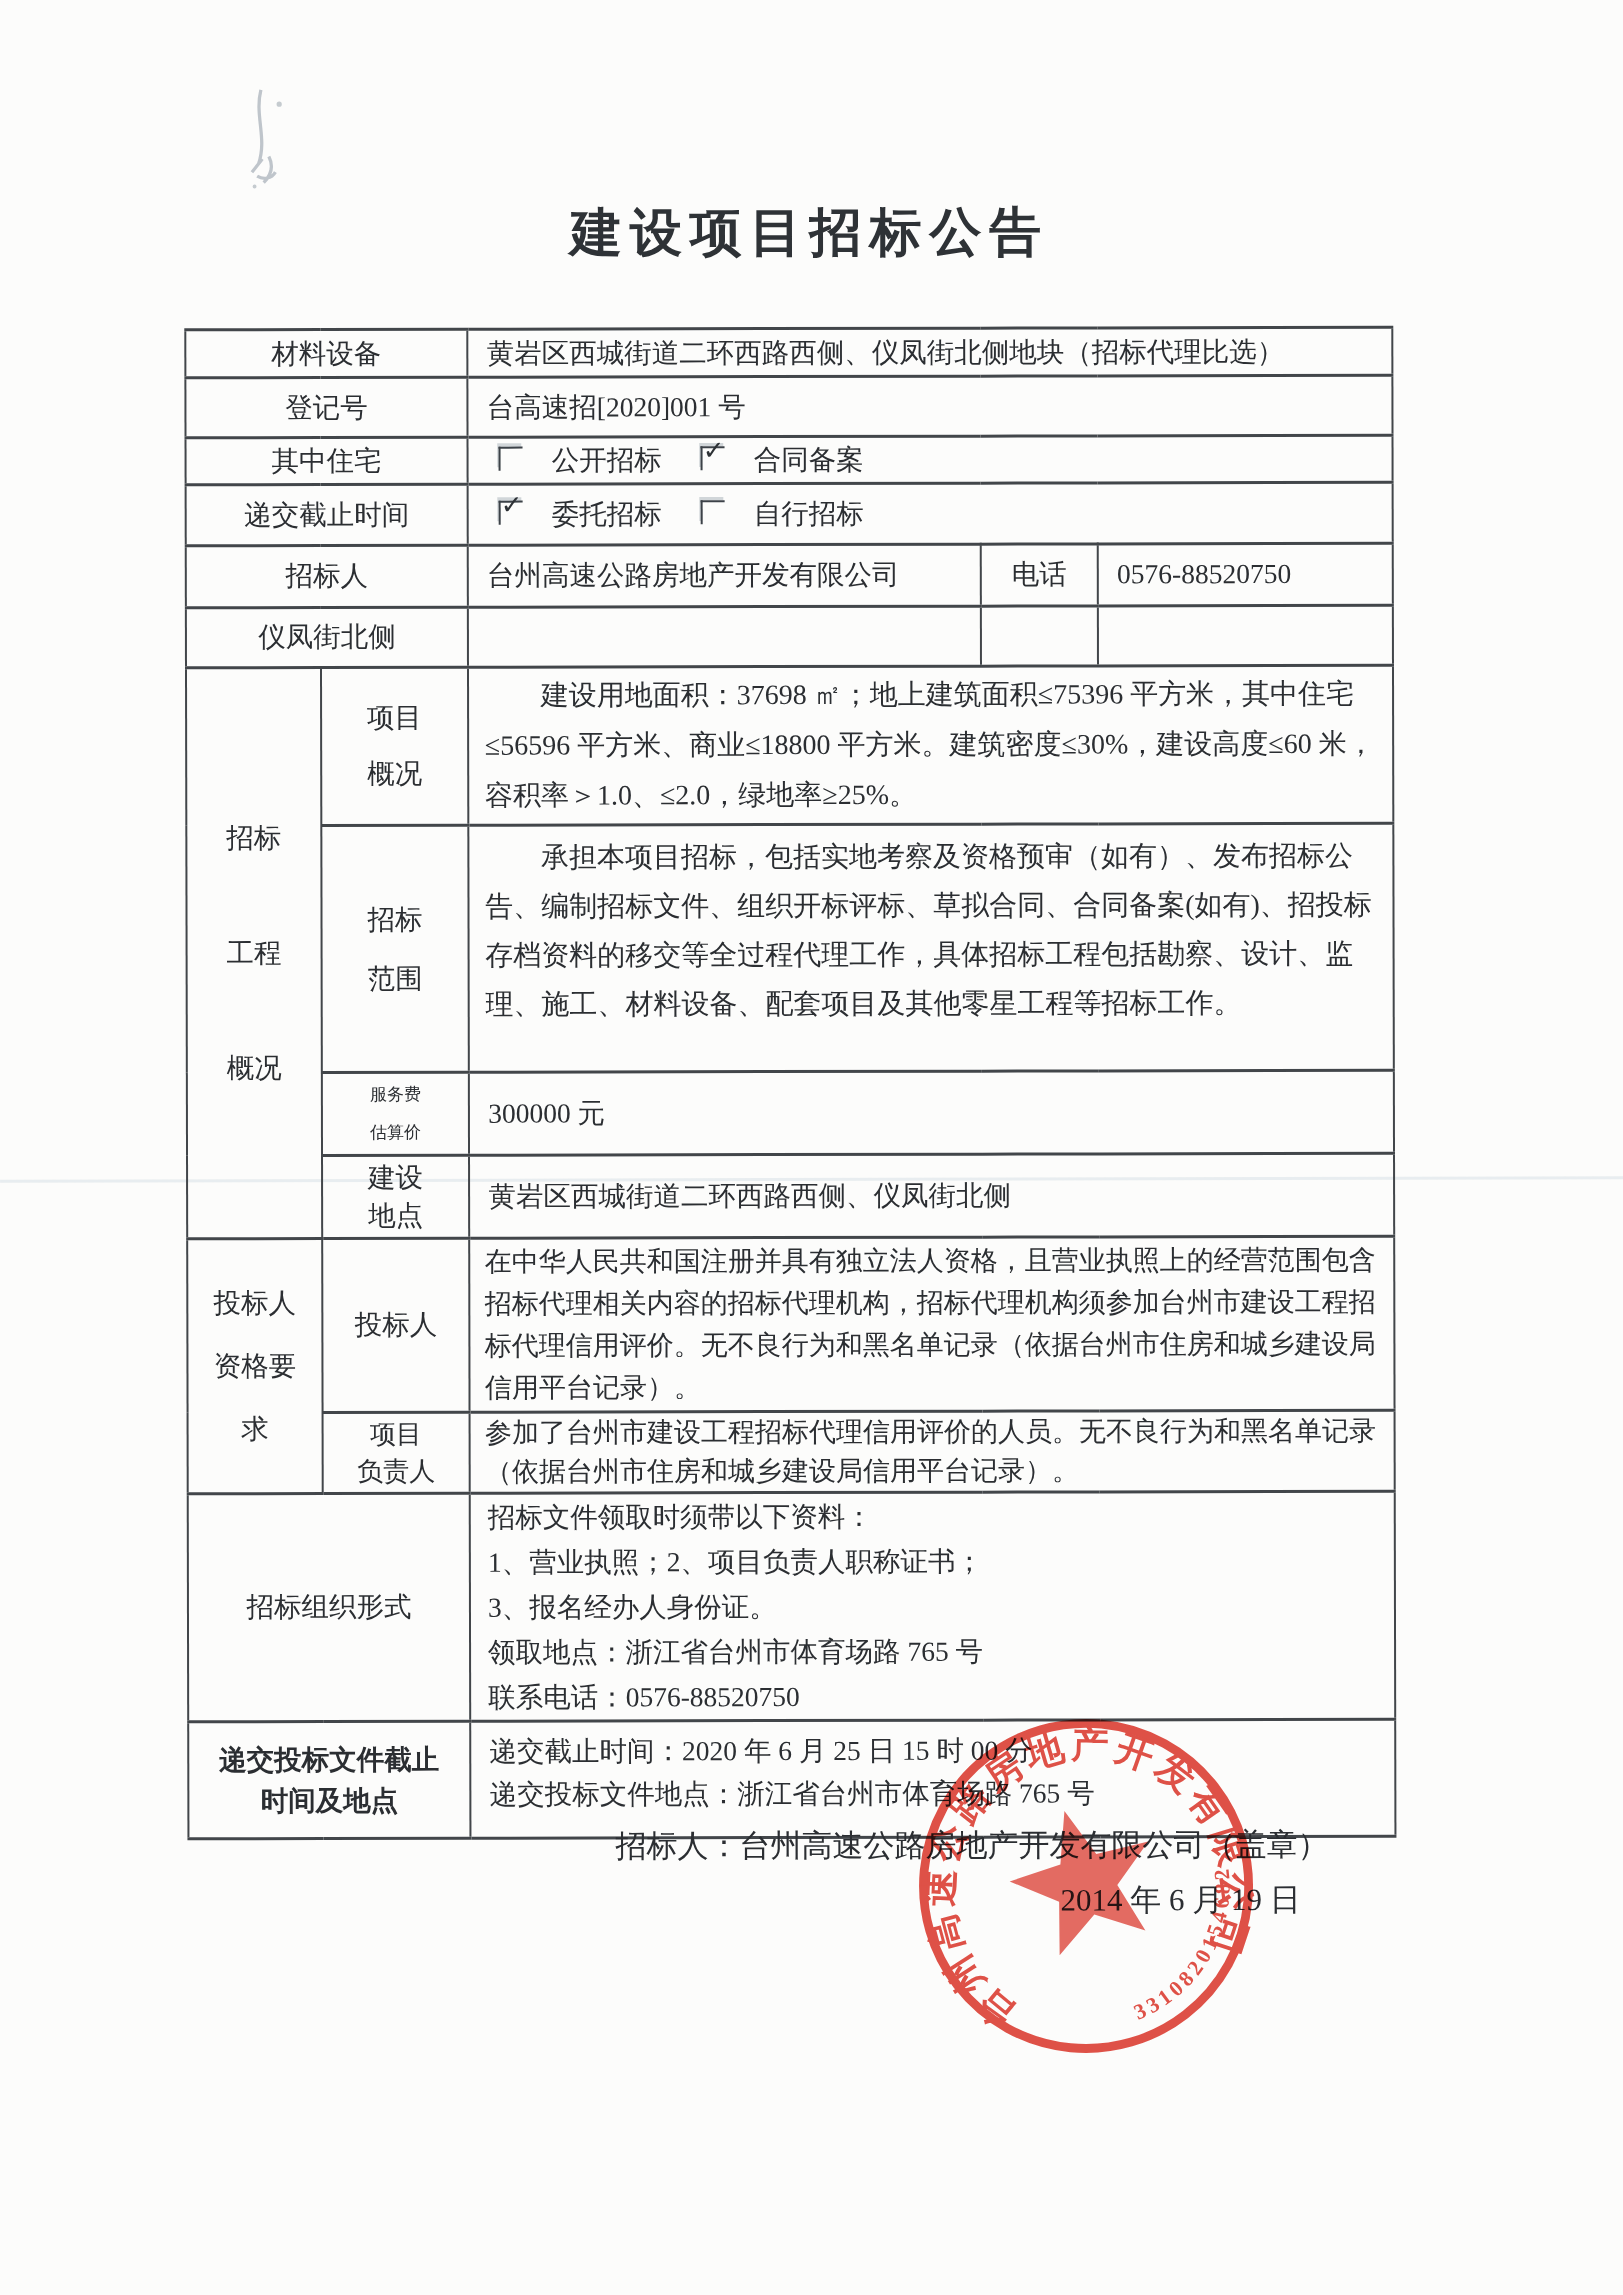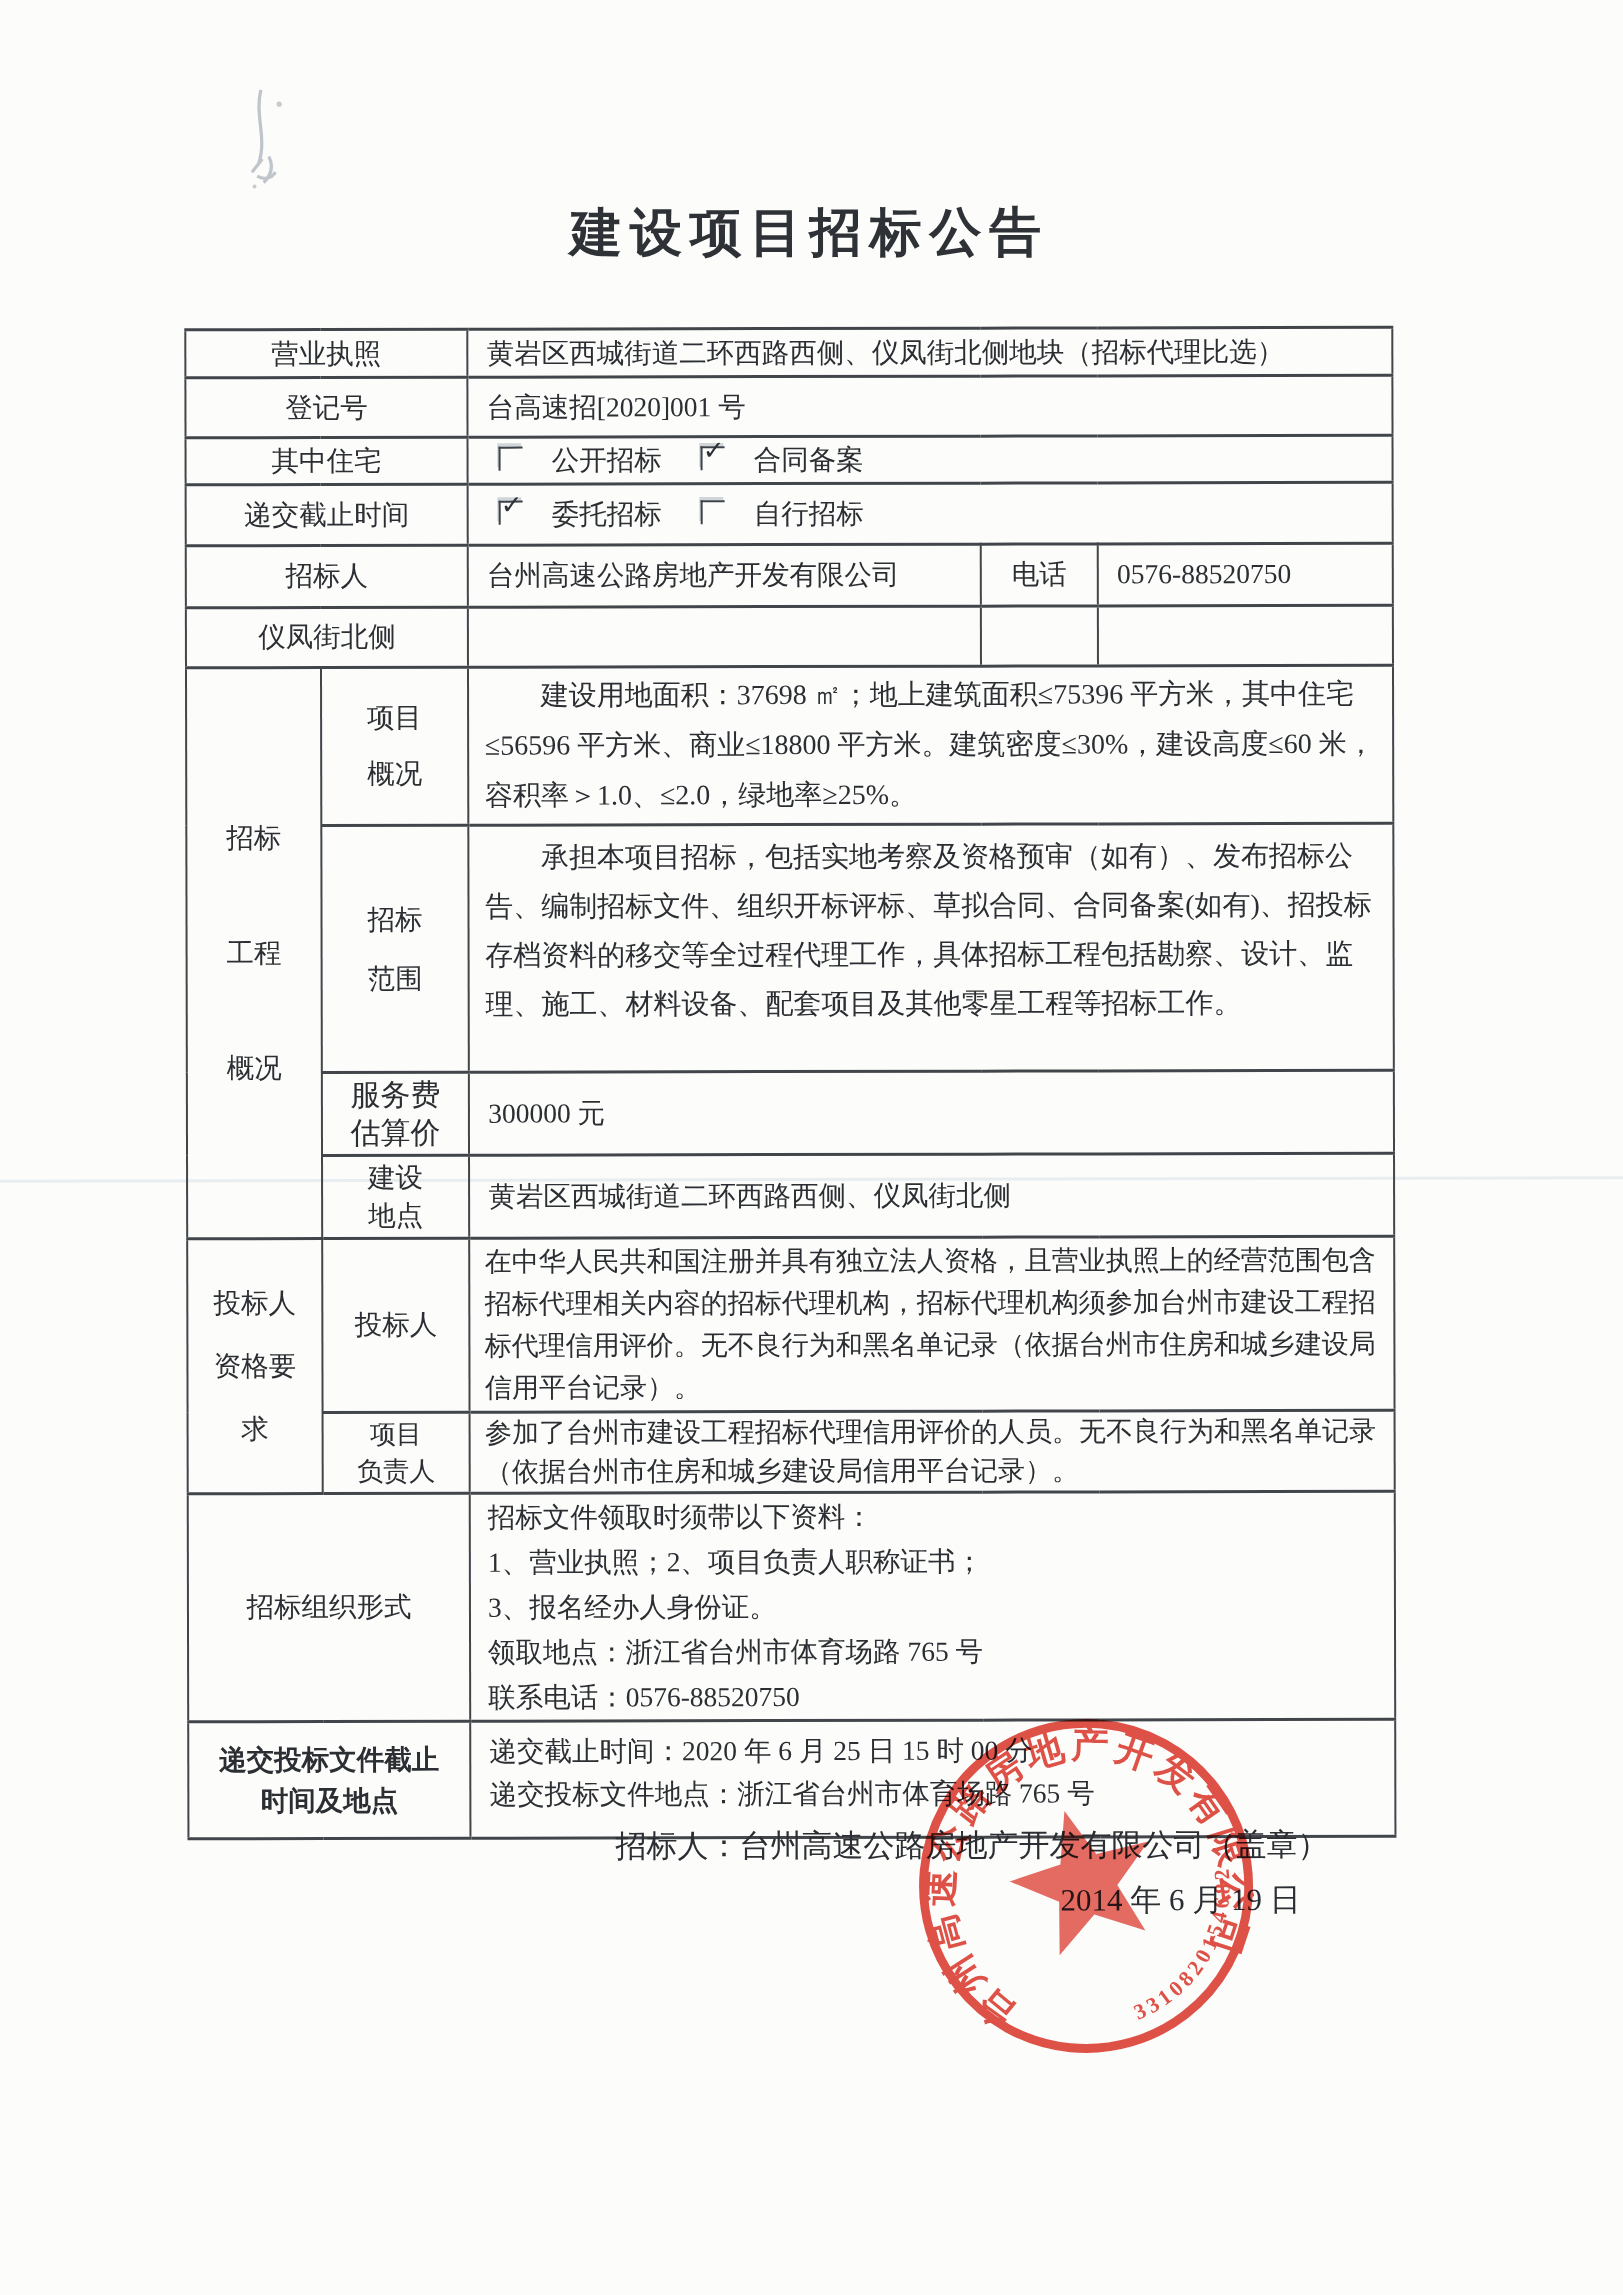--- a/index.html
+++ b/index.html
@@ -92,21 +92,21 @@
     <colgroup>
       <col style="width:135px">
         <col style="width:147px">
         <col style="width:513px">
         <col style="width:117px">
         <col style="width:295px">
     </colgroup>
 
     <tbody>
         <tr style="height:48px">
-      <td class="lbl" colspan="2">营业执照</td>
+      <td class="lbl" colspan="2">材料设备</td>
       <td class="val" colspan="3">黄岩区西城街道二环西路西侧、仪凤街北侧地块（招标代理比选）</td>
     </tr>
 
     <tr style="height:60px">
       <td class="lbl" colspan="2">登记号</td>
       <td class="val" colspan="3">台高速招[2020]001 号</td>
     </tr>
 
     <tr style="height:45px">
       <td class="lbl" colspan="2">其中住宅</td>
@@ -159,21 +159,21 @@
       <td class="val para indent" colspan="3" style="line-height:50px;padding:2.6px 11.8px 2.6px 15.7px;font-size:28px;">建设用地面积：37698 ㎡；地上建筑面积≤75396 平方米，其中住宅≤56596 平方米、商业≤18800 平方米。建筑密度≤30%，建设高度≤60 米，容积率＞1.0、≤2.0，绿地率≥25%。</td>
     </tr>
 
     <tr style="height:247px">
       <td class="lbl" style="line-height:59px;">招标
 范围</td>
       <td class="val para indent" colspan="3" style="line-height:49px;padding:6.5px 11.8px 6.5px 15.7px;font-size:28px;vertical-align:top;">承担本项目招标，包括实地考察及资格预审（如有）、发布招标公告、编制招标文件、组织开标评标、草拟合同、合同备案(如有)、招投标存档资料的移交等全过程代理工作，具体招标工程包括勘察、设计、监理、施工、材料设备、配套项目及其他零星工程等招标工作。</td>
     </tr>
 
     <tr style="height:83px">
-      <td class="lbl" style="line-height:38px;font-size:30px;">服务费
+      <td class="lbl" style="line-height:38px;font-size:17px;">服务费
 估算价</td>
       <td class="val" colspan="3">300000 元</td>
     </tr>
 
     <tr style="height:83px">
       <td class="lbl" style="line-height:38px;">建设
 地点</td>
       <td class="val" colspan="3">黄岩区西城街道二环西路西侧、仪凤街北侧</td>
     </tr>
 

